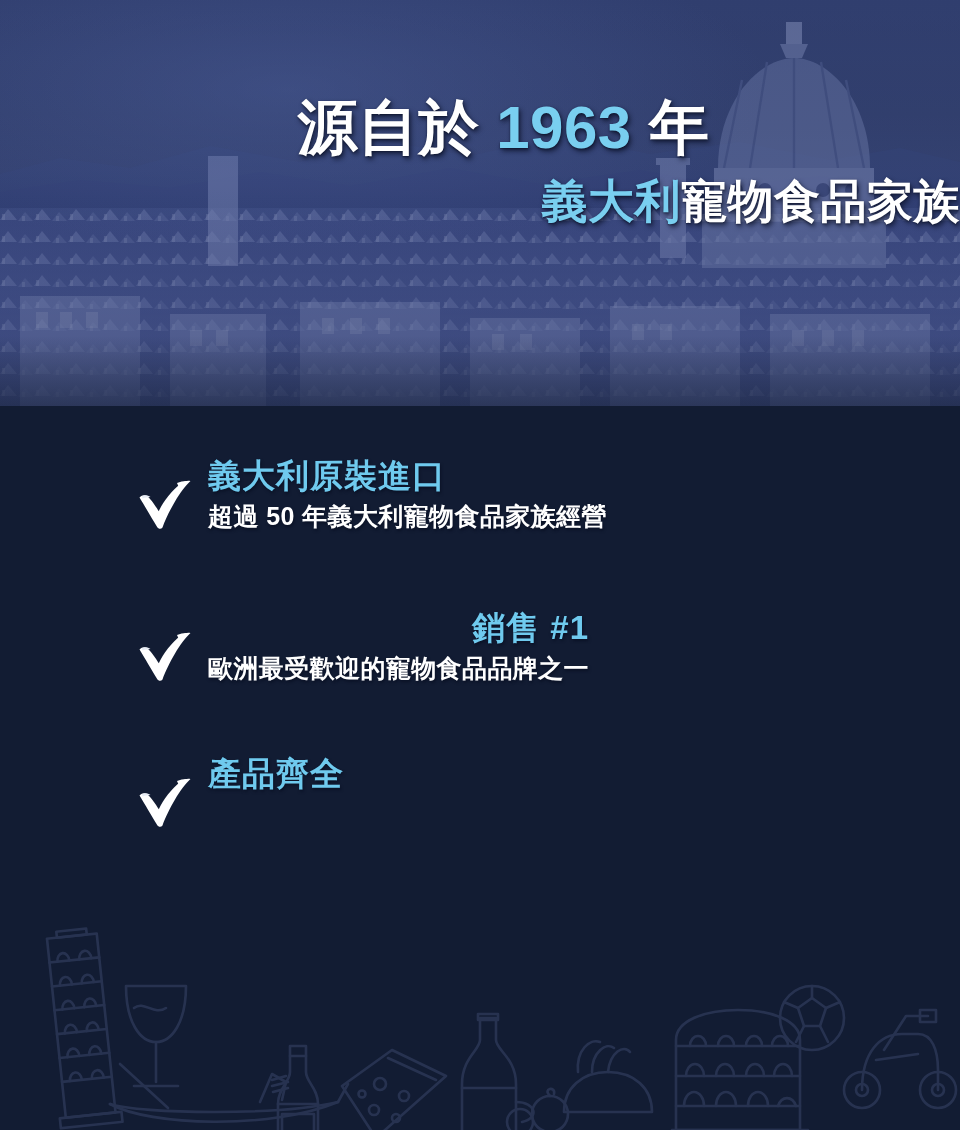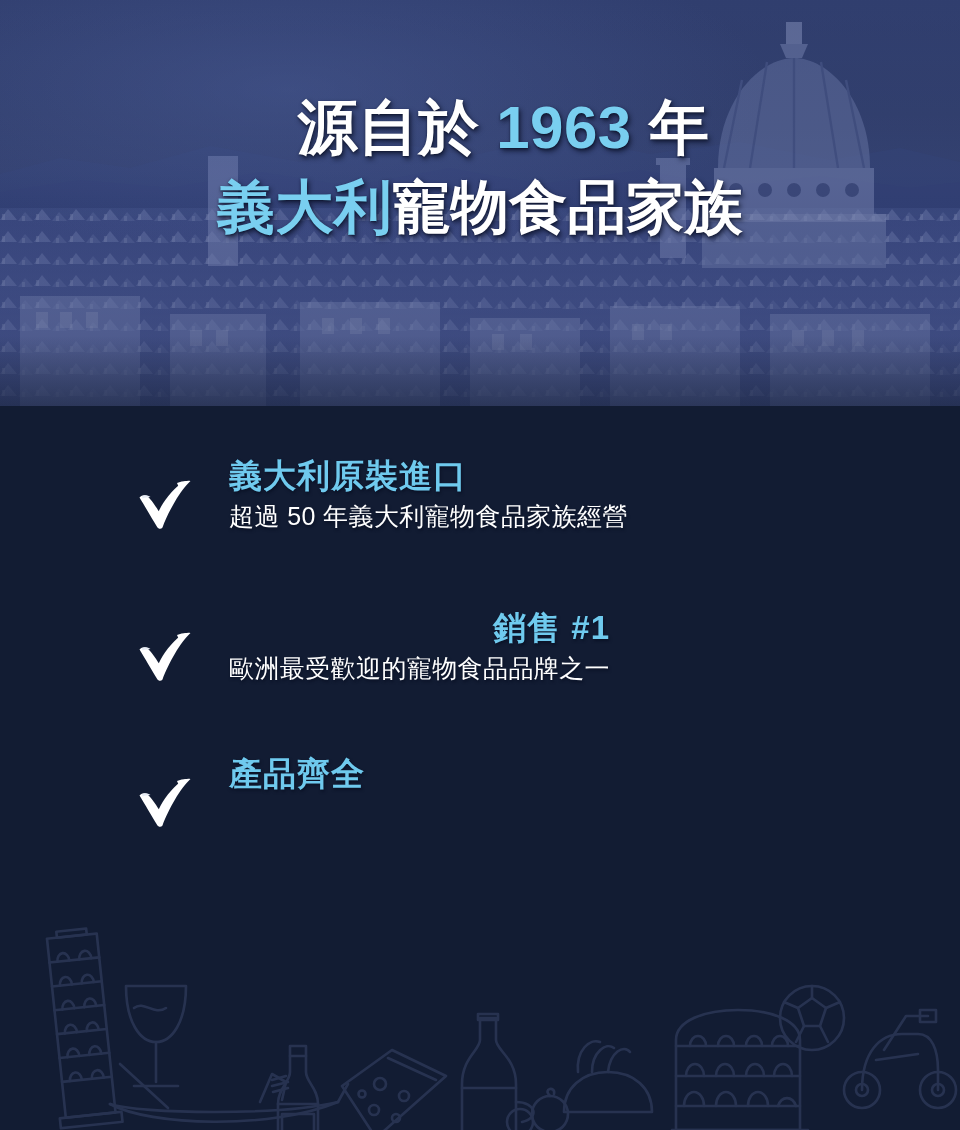--- a/index.html
+++ b/index.html
@@ -85,21 +85,22 @@
     font-weight:bold;
     letter-spacing:.5px;
     white-space:nowrap;
   }
   .title-line-1 {
     font-size:60px;
     margin-bottom:20px;
     padding-left:47px;
   }
   .title-line-2 {
-    font-size:58px;
+    font-size:46px;
+    text-align:right;
   }
   .t-white {
     color:#ffffff;
     text-shadow:
       2px 3px 5px rgba(8,14,34,.72),
       0 1px 2px rgba(8,14,34,.6);
   }
   .t-blue {
     color:#79cff0;
     text-shadow:
@@ -145,37 +146,37 @@
     position:absolute;
     left:137px;
     top:20px;
     width:56px;
     height:52px;
     flex:0 0 auto;
   }
   .check-icon svg { width:100%; height:100%; display:block; }
 
   .feature-text {
-    margin-left:97px;
+    margin-left:76px;
   }
 
   .feature-heading {
     font-size:33px;
     font-weight:bold;
     color:#6fcaee;
     line-height:1.12;
     letter-spacing:1px;
     text-shadow:1px 2px 3px rgba(6,12,30,.65);
     margin-bottom:6px;
     white-space:nowrap;
   }
 
   .feature-desc {
     font-size:25px;
-    font-weight:normal;
+    font-weight:bold;
     color:#ffffff;
     line-height:1.25;
     letter-spacing:.4px;
     text-shadow:1px 2px 3px rgba(6,12,30,.7);
     white-space:nowrap;
   }
 
   
   .feature-row.r1 { margin-bottom:32px; }
   .feature-row.r2 { margin-bottom:26px;text-align:right; }

